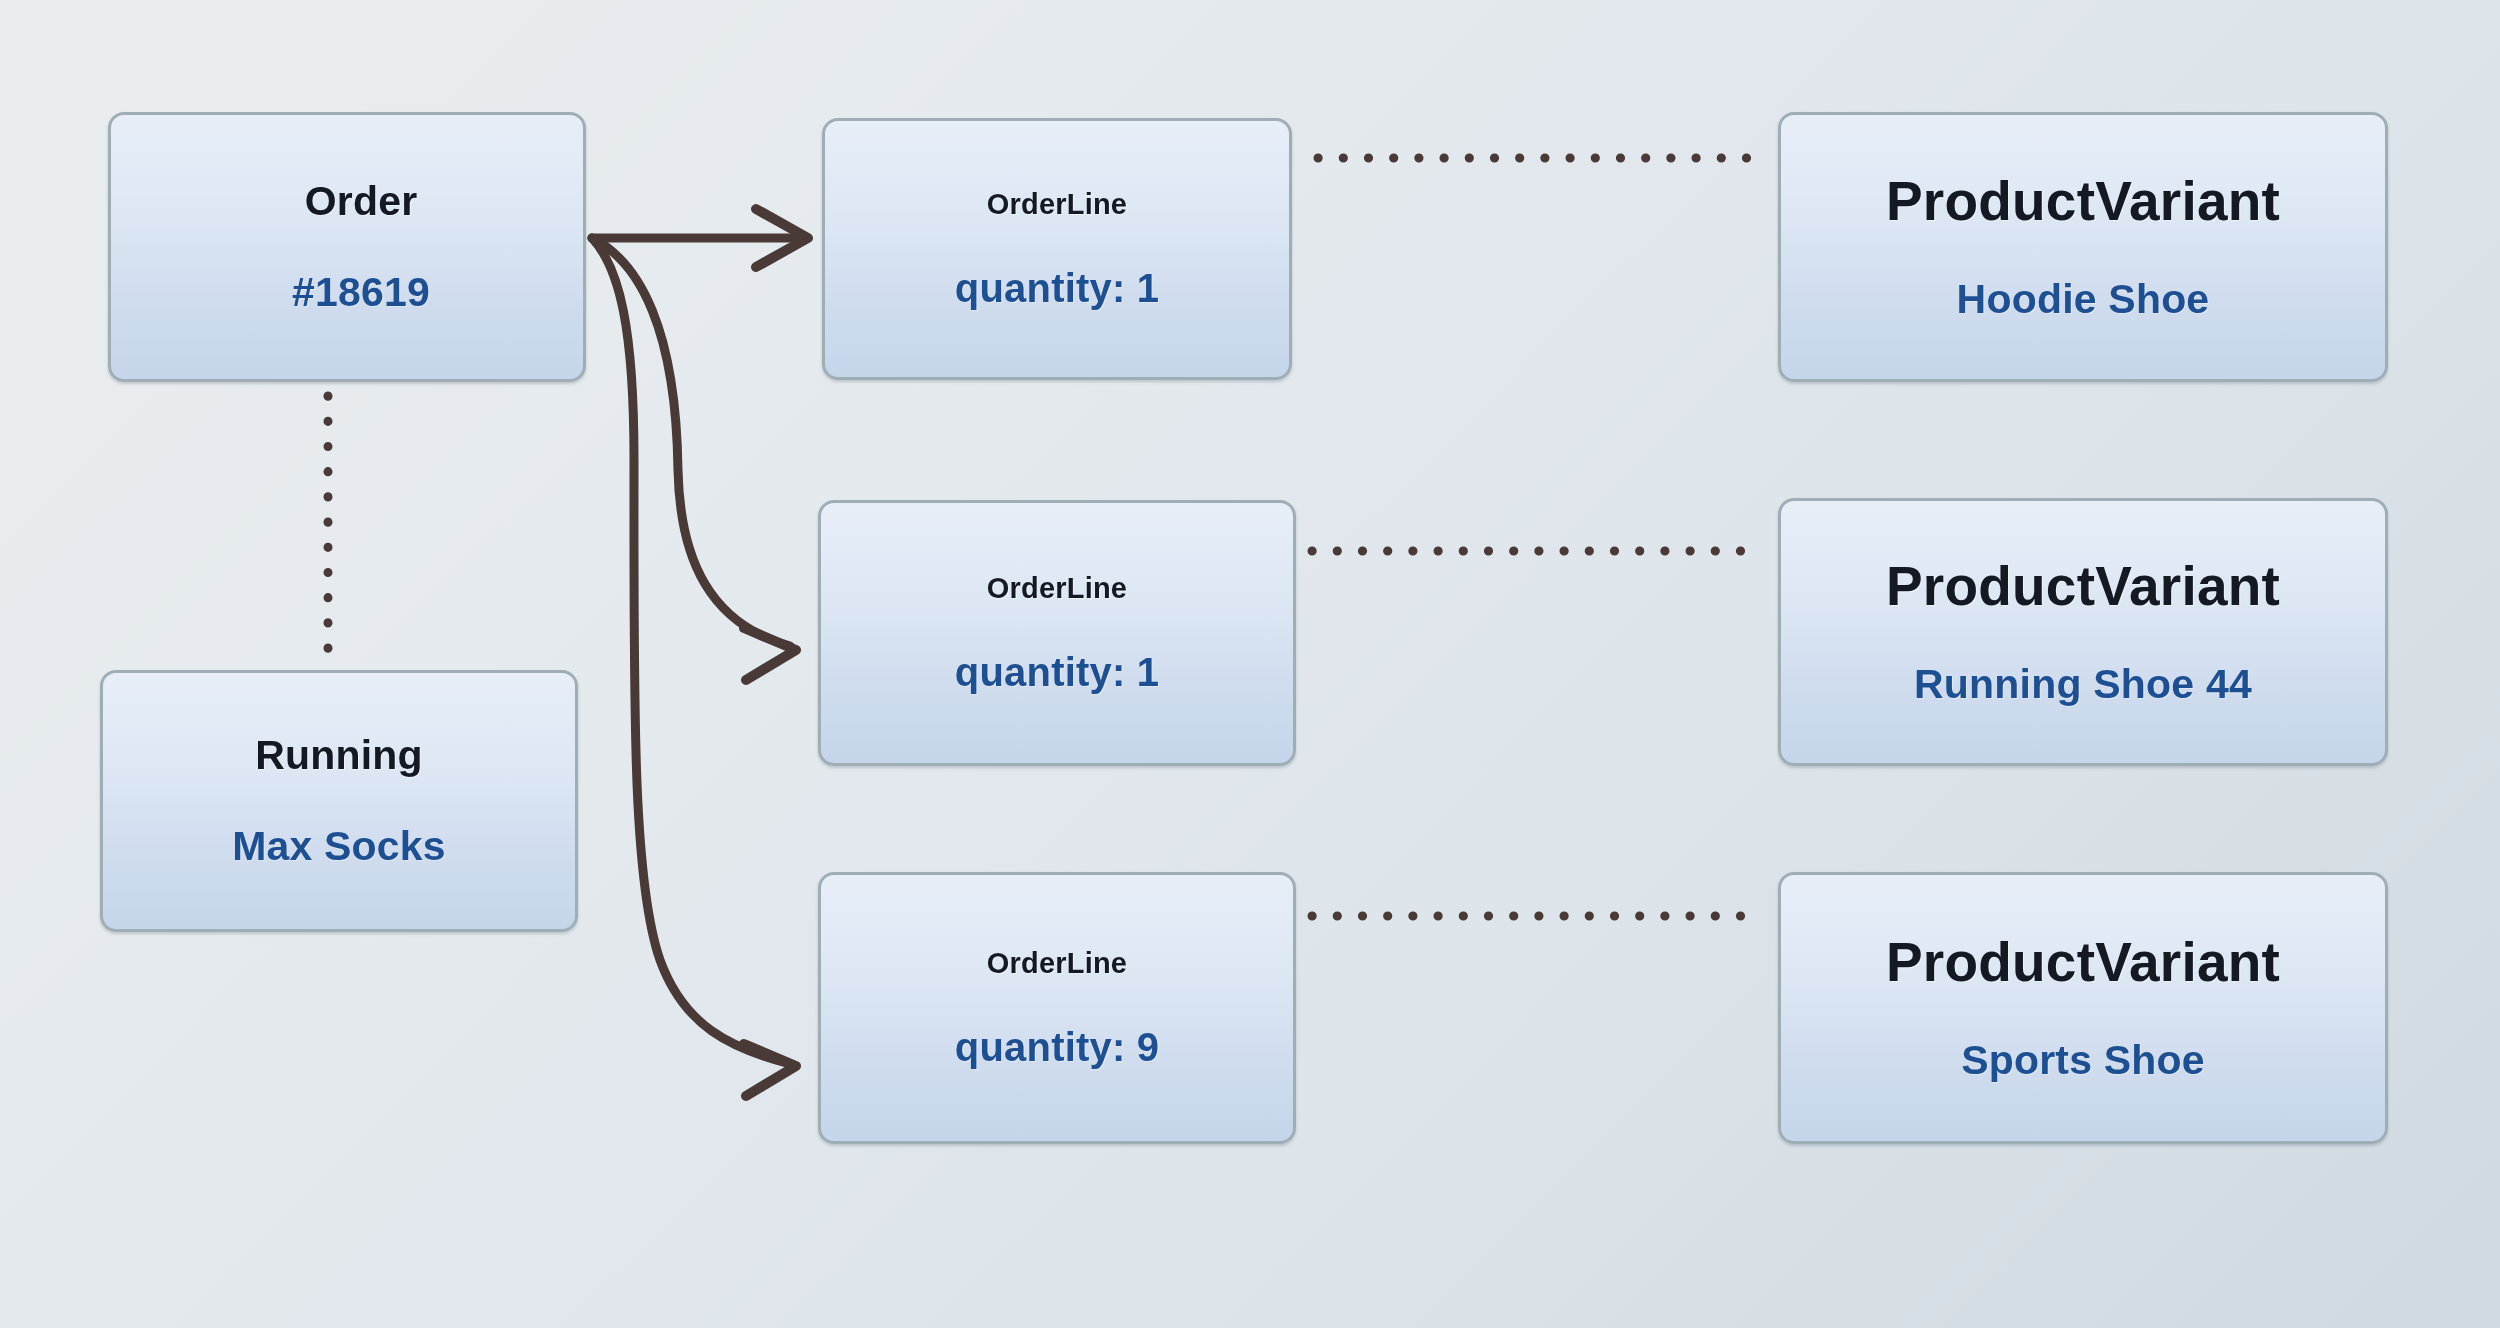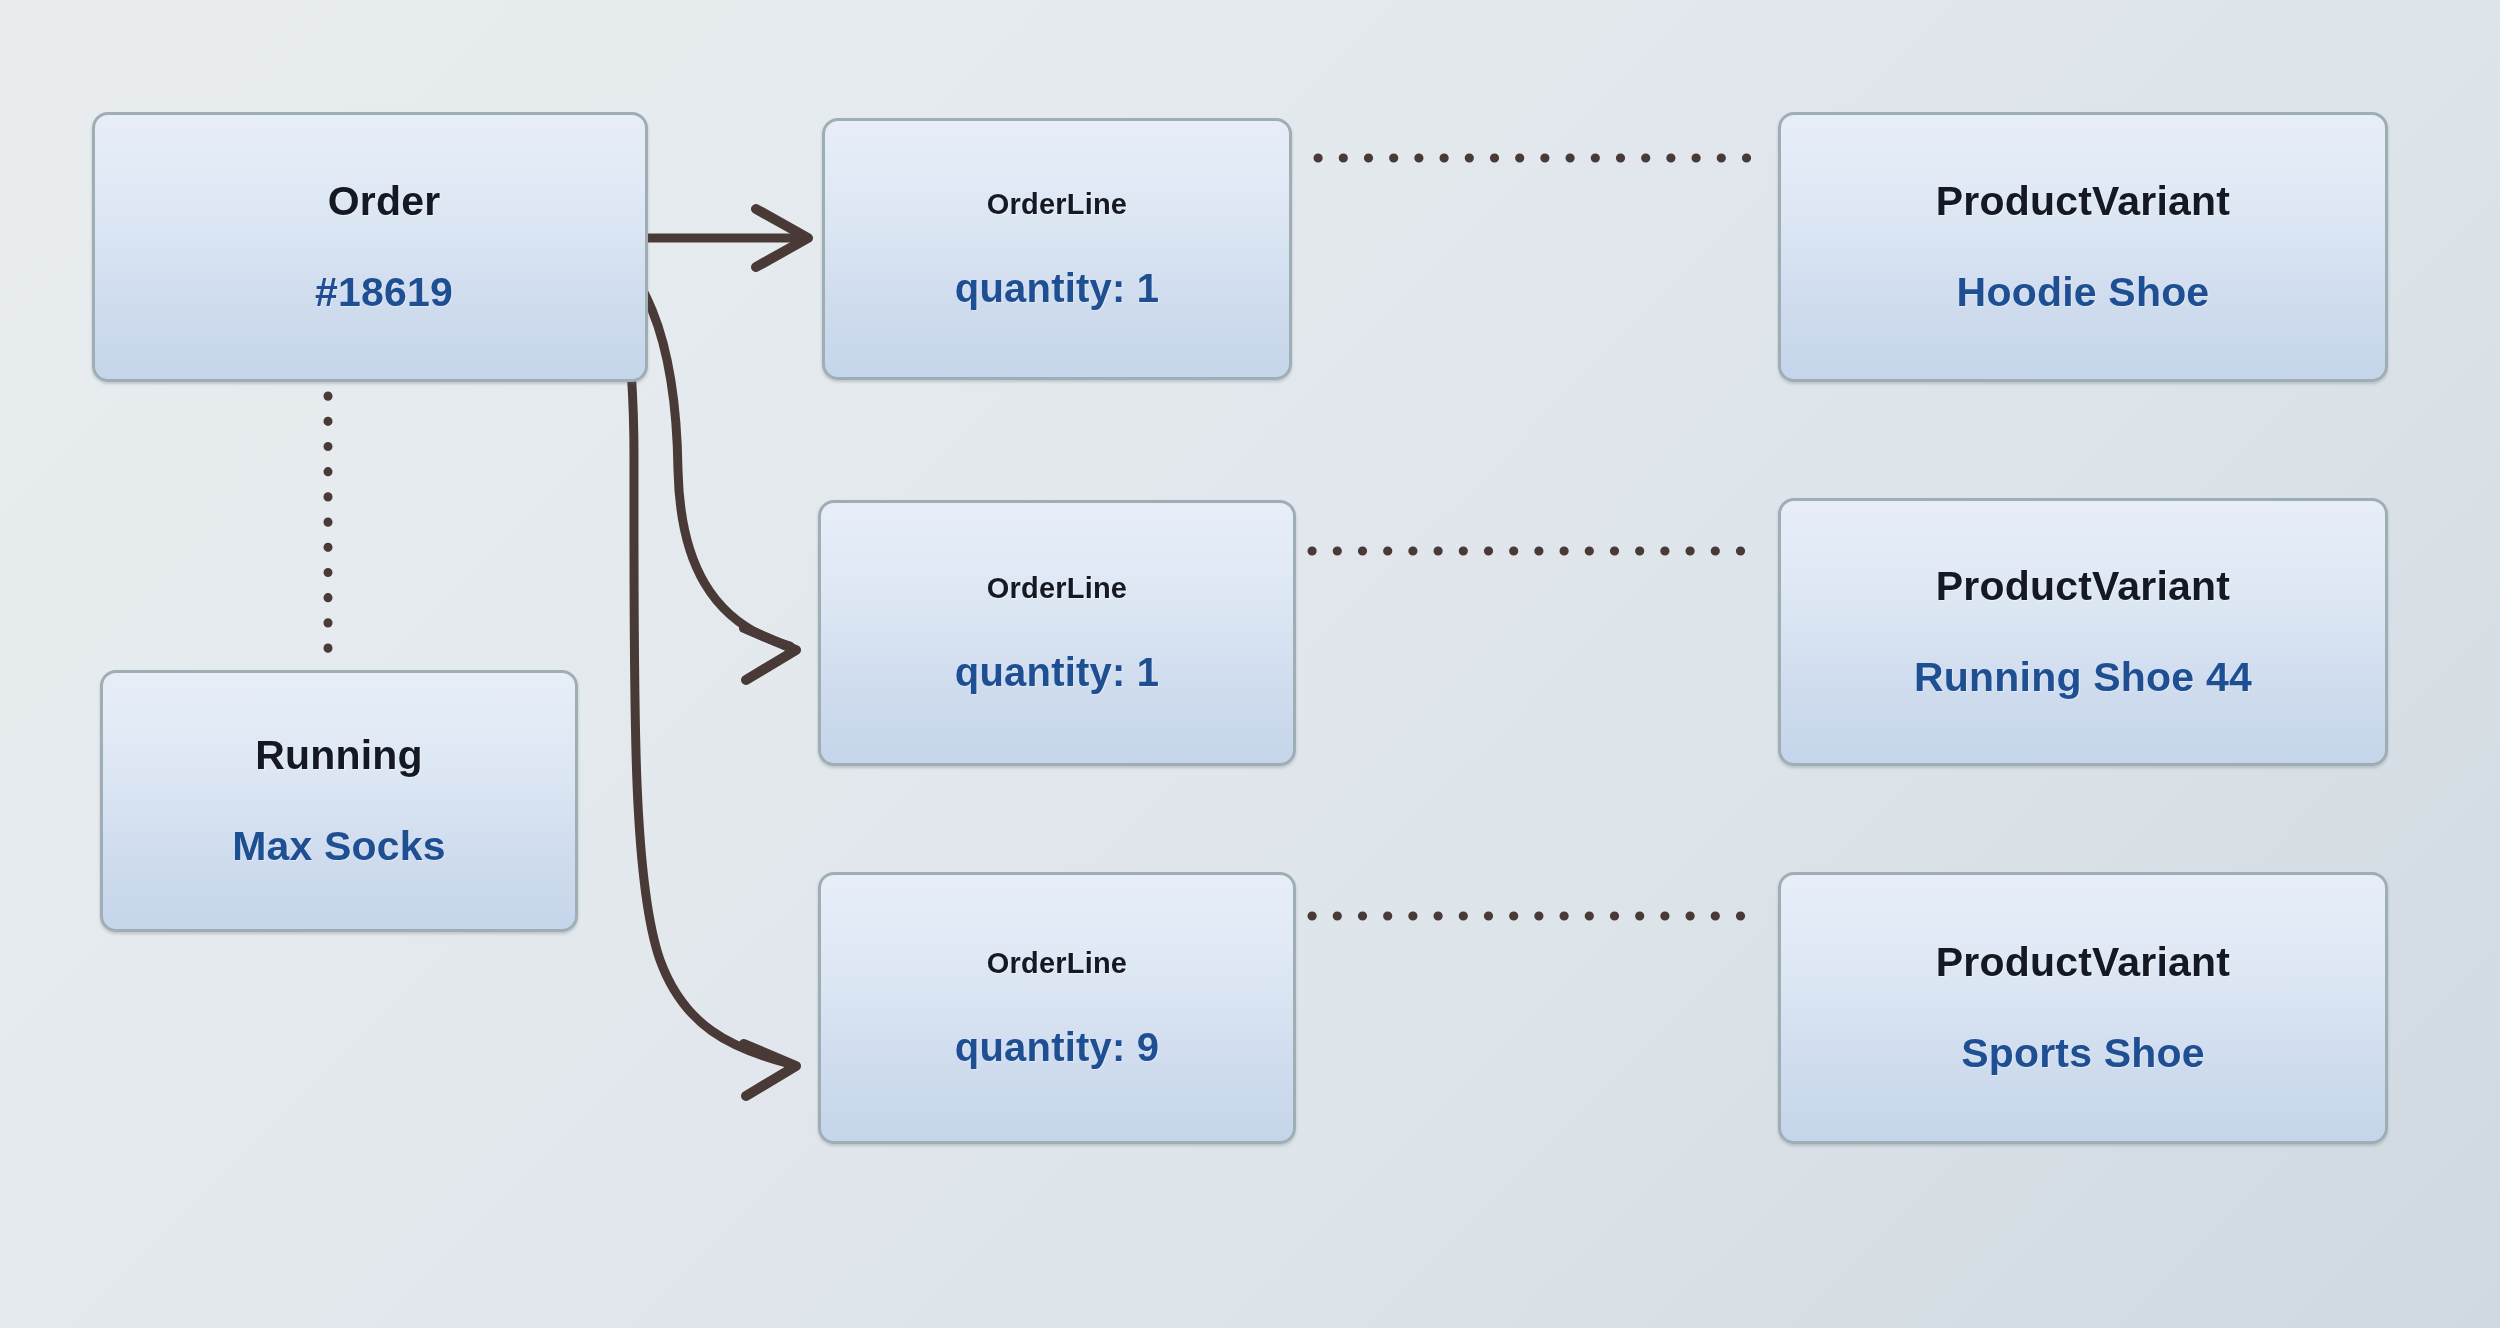--- a/index.html
+++ b/index.html
@@ -50,35 +50,35 @@
   }
   .node .subtitle {
     color: #1f4f93;
     font-weight: bold;
     letter-spacing: 0.2px;
     text-shadow: 1px 1px 0 rgba(255,255,255,0.35);
     line-height: 1.05;
   }
 
   
-  .n-order      { left: 92px;  top: 112px;  width: 556px; height: 270px; padding-left: 28px; }
+  .n-order      { left: 108px;  top: 112px;  width: 478px; height: 270px; padding-left: 28px; }
   .n-customer   { left: 100px;  top: 670px;  width: 478px; height: 262px; }
   .n-orderline  { left: 822px;  top: 118px;  width: 470px; height: 262px; }
   .n-orderline2 { left: 818px;  top: 500px;  width: 478px; height: 266px; }
   .n-orderline3 { left: 818px;  top: 872px;  width: 478px; height: 272px; }
   .n-variant1   { left: 1778px; top: 112px;  width: 610px; height: 270px; }
   .n-variant2   { left: 1778px; top: 498px;  width: 610px; height: 268px; }
   .n-variant3   { left: 1778px; top: 872px;  width: 610px; height: 272px; }
 
   .node .title    { font-size: 29px; margin-bottom: 0px; }
   .node .subtitle { font-size: 40px; margin-top: 48px; }
 
   .n-order .title, .n-customer .title { font-size: 41px; }
   .n-order .subtitle, .n-customer .subtitle { font-size: 41px; }
-  .n-variant1 .title, .n-variant2 .title, .n-variant3 .title { font-size: 41px; }
+  .n-variant1 .title, .n-variant2 .title, .n-variant3 .title { font-size: 55px; }
   .n-variant1 .subtitle, .n-variant2 .subtitle, .n-variant3 .subtitle { font-size: 41px; }
 </style>
 </head>
 <body>
 
 <div id="canvas">
 
   <svg id="edges" viewBox="0 0 2500 1328" width="2500" height="1328" xmlns="http://www.w3.org/2000/svg">
 
     <g>

